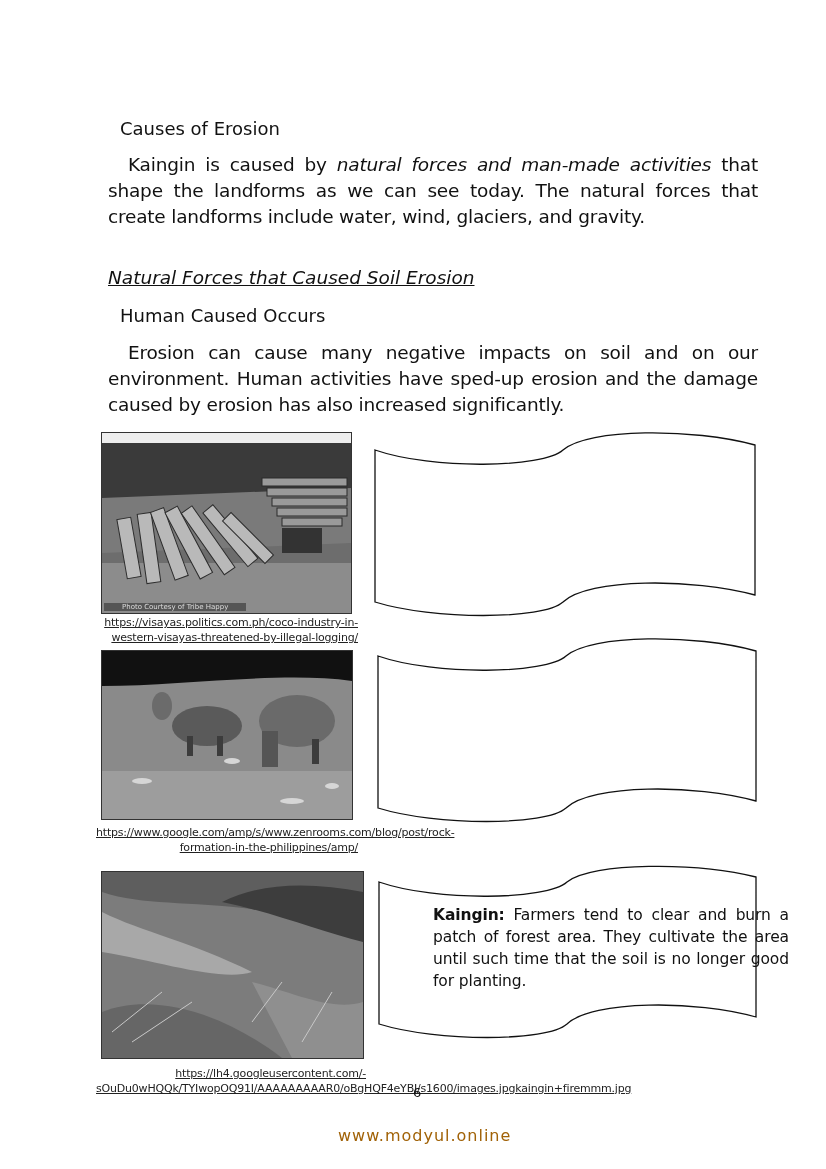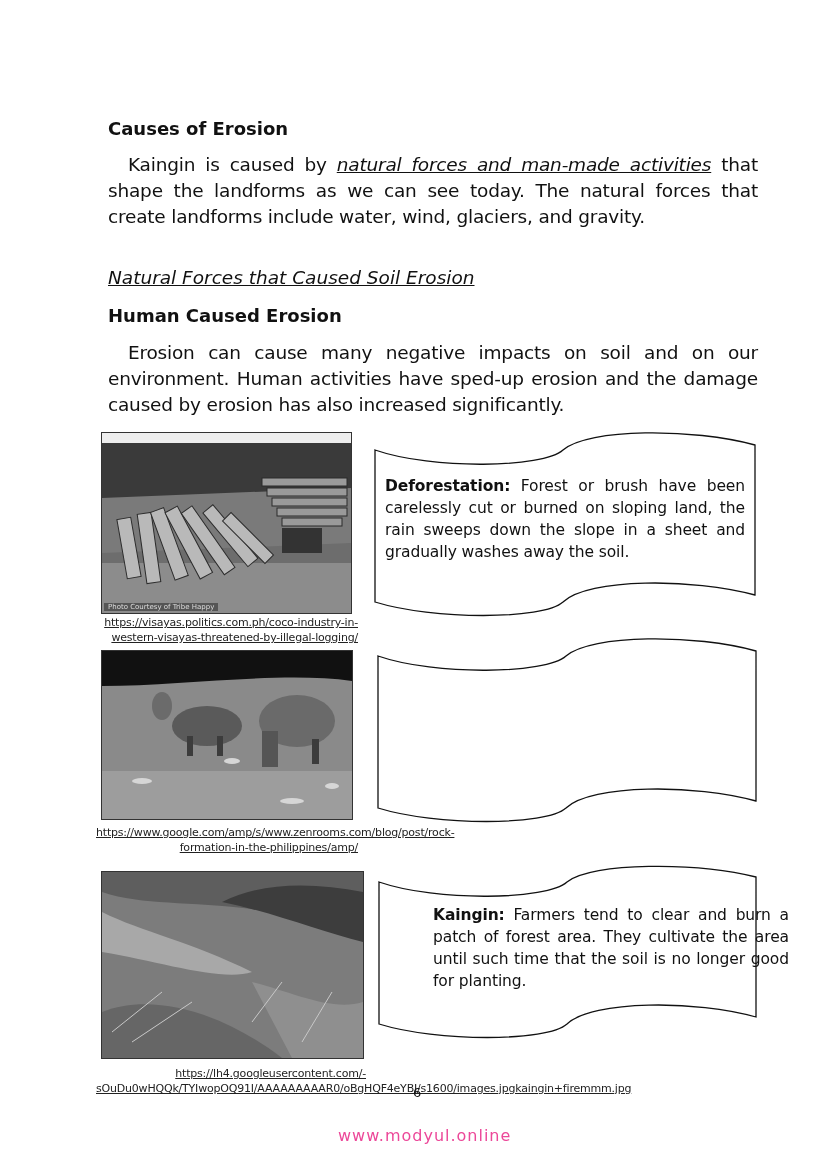--- a/index.html
+++ b/index.html
@@ -1,44 +1,44 @@
 <!DOCTYPE html>
 <html><head>
 <meta charset="utf-8">
 <style>
   html, body { margin: 0; padding: 0; background: #ffffff; }
   body { width: 826px; height: 1169px; position: relative; overflow: hidden;
          font-family: "DejaVu Sans", "Liberation Sans", sans-serif; color: #111; }
   .abs { position: absolute; }
-  .heading { font-weight: bold; font-size: 18px; }
+  .heading { font-weight: normal; font-size: 18px; margin-left: 12px; }
   .para { font-size: 18.5px; line-height: 26px; text-align: justify; text-align-last: left; letter-spacing: -0.2px; }
   .para .indent { display: inline-block; width: 20px; }
-  .italic { font-style: italic; text-decoration: underline; }
+  .italic { font-style: italic; }
   .subtitle { font-style: italic; font-size: 18.5px; text-decoration: underline; }
   .photo { border: 1px solid #333; overflow: hidden; }
   .photo svg { display: block; }
   .credit { font-size: 11px; line-height: 15px; text-align: right; text-decoration: underline; color: #222; letter-spacing: -0.2px; }
   .callout { }
   .callout svg { position: absolute; left: 0; top: 0; }
   .callout-text { position: absolute; font-size: 15.5px; line-height: 22px; text-align: justify; text-align-last: left; letter-spacing: -0.1px; }
   .callout-text b { font-weight: bold; }
   .page-number { font-size: 13px; }
-  .watermark { font-size: 16px; color: #ec4899; letter-spacing: 1px; }
-  .photo-credit-tag { position: absolute; left: 2px; bottom: 2px; font-size: 7px; color: #ddd; background: #555; padding: 0 4px; }
+  .watermark { font-size: 16px; color: #a16207; letter-spacing: 1px; }
+  .photo-credit-tag { position: absolute; left: 2px; bottom: 2px; font-size: 7px; color: #ddd; background: #555; padding: 0 18px; }
 </style>
 </head>
 <body>
 
 <div class="abs heading" style="left:108px; top:118px;">Causes of Erosion</div>
 
 <div class="abs para" style="left:108px; top:152px; width:650px;"><span class="indent"></span><span>Kaingin is caused by </span><span class="italic">natural forces and man-made activities</span><span> that shape the landforms as we can see today. The natural forces that create landforms include water, wind, glaciers, and gravity.</span></div>
 
 <div class="abs subtitle" style="left:108px; top:267px;">Natural Forces that Caused Soil Erosion</div>
 
-<div class="abs heading" style="left:108px; top:305px;">Human Caused Erosion</div>
+<div class="abs heading" style="left:108px; top:305px;">Human Caused Occurs</div>
 
 <div class="abs para" style="left:108px; top:340px; width:650px;"><span class="indent"></span><span>Erosion can cause many negative impacts on soil and on our environment. Human activities have sped-up erosion and the damage caused by erosion has also increased significantly.</span></div>
 
 <div class="abs photo" style="left:101px; top:432px; width:249px; height:180px;">
   <svg width="249" height="180" viewBox="0 0 249 180">
     <rect width="249" height="180" fill="#6d6d6d"></rect>
     <rect x="0" y="0" width="249" height="10" fill="#eeeeee"></rect>
     <rect x="0" y="10" width="249" height="55" fill="#3a3a3a"></rect>
     <path d="M0 65 L249 55 L249 110 L0 120 Z" fill="#7a7a7a"></path>
     <rect x="0" y="130" width="249" height="50" fill="#8c8c8c"></rect>
@@ -61,21 +61,20 @@
     <rect x="180" y="95" width="40" height="25" fill="#333"></rect>
   </svg>
   <span class="photo-credit-tag">Photo Courtesy of Tribe Happy</span>
 </div>
 <div class="abs credit" style="left:96px; top:615px; width:262px;">https://visayas.politics.com.ph/coco-industry-in-western-visayas-threatened-by-illegal-logging/</div>
 
 <div class="abs callout" style="left:373px; top:430px; width:385px; height:190px;">
   <svg width="385" height="190" viewBox="0 0 385 190">
     <path d="M2 20 C 60 40, 170 38, 190 20 C 215 -2, 320 -2, 382 15 L 382 165 C 320 148, 215 148, 190 172 C 170 190, 60 190, 2 172 Z" fill="#fff" stroke="#111" stroke-width="1.3"></path>
   </svg>
-  <div class="callout-text" style="left:12px; top:45px; width:360px;"><b>Deforestation:</b><span> Forest or brush have been carelessly cut or burned on sloping land, the rain sweeps down the slope in a sheet and gradually washes away the soil.</span></div>
 </div>
 
 <div class="abs photo" style="left:101px; top:650px; width:250px; height:168px;">
   <svg width="250" height="168" viewBox="0 0 250 168">
     <rect width="250" height="168" fill="#8a8a8a"></rect>
     <path d="M0 0 L250 0 L250 30 C 180 20, 80 35, 0 35 Z" fill="#111"></path>
     <rect x="0" y="120" width="250" height="48" fill="#9d9d9d"></rect>
     <ellipse cx="105" cy="75" rx="35" ry="20" fill="#5a5a5a"></ellipse>
     <rect x="85" y="85" width="6" height="20" fill="#3c3c3c"></rect>
     <rect x="115" y="85" width="6" height="20" fill="#3c3c3c"></rect>

